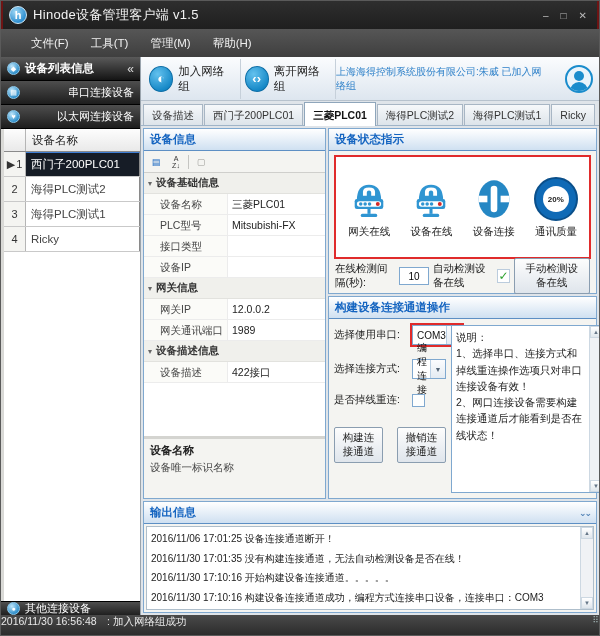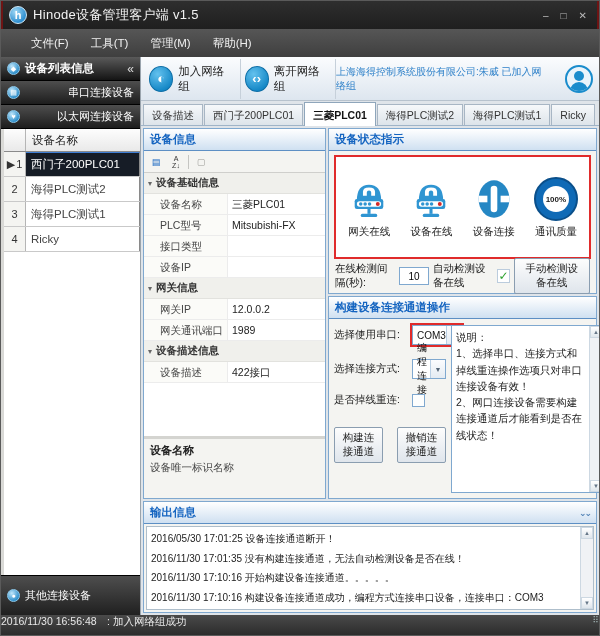--- a/index.html
+++ b/index.html
@@ -27,21 +27,21 @@
   .side-group { height:24px; background:linear-gradient(#4e4e4e,#1d1d1d); color:#fff; font-size:11px; display:flex; align-items:center; padding:0 6px; gap:5px; border-bottom:1px solid #000;justify-content:space-between; }
   .mini-orb { width:13px; height:13px; border-radius:50%; background:radial-gradient(circle at 35% 30%,#bfe6fa,#2a8cc9 75%); border:1px solid #8cc8ea; flex:0 0 auto; display:flex; align-items:center; justify-content:center; color:#fff; font-size:7px; }
   .dev-table { flex:1; background:#fff; border-left:3px solid #d9d9d6; overflow:hidden; display:flex; flex-direction:column; }
   .dev-head { display:flex; height:23px; border-bottom:1px solid #8a8a8a; background:linear-gradient(#fdfdfd,#e9e9e9); }
   .dev-head .numcell { width:22px; border-right:1px solid #b5b5b5; }
   .dev-head .namecell { flex:1; font-size:11.5px; display:flex; align-items:center; padding-left:6px; color:#222; }
   .dev-row { display:flex; height:25px; border-bottom:1px solid #c9c9c9; background:#fff; }
   .dev-row .numcell { width:22px; border-right:1px solid #b5b5b5; font-size:11px; color:#333; display:flex; align-items:center; justify-content:center; background:#f4f4f1; gap:1px; }
   .dev-row .namecell { flex:1; font-size:11.5px; display:flex; align-items:center; padding-left:5px; color:#444; border-right:1px solid #8a8a8a; }
   .dev-row.selected .namecell { background:#161c26; color:#fff; border-top:1px solid #3f7fd6; }
-  .side-footer { height:40px; background:linear-gradient(#4e4e4e,#202020); color:#fff; font-size:11px; display:flex; align-items:center; gap:5px; padding:0 6px; border-top:1px solid #000; margin-top:auto; }
+  .side-footer { height:14px; background:linear-gradient(#4e4e4e,#202020); color:#fff; font-size:11px; display:flex; align-items:center; gap:5px; padding:0 6px; border-top:1px solid #000; margin-top:auto; }
 
   
   .main { flex:1; display:flex; flex-direction:column; min-width:0; background:#dfe4e9; }
 
   
   .toolbar { height:44px; background:linear-gradient(#fbfcfe,#dde6ef); display:flex; align-items:center; padding:0 4px; border-bottom:1px solid #b7c2cd; flex:0 0 auto; }
   .tool-btn { display:flex; align-items:center; gap:5px; padding:4px 8px 4px 4px; border-right:1px solid #c6d0da; height:40px; }
   .tool-orb { width:26px; height:26px; border-radius:50%; background:radial-gradient(circle at 35% 30%,#63c1ee,#1487c6 75%); border:1px solid #0d6ea6; color:#fff; display:flex; align-items:center; justify-content:center; font-size:13px; font-weight:bold; }
   .tool-label { font-size:11.5px; color:#222; }
   .user-area { margin-left:auto; display:flex; align-items:center; gap:22px; padding-right:2px;justify-content:center; }
@@ -318,21 +318,21 @@
                 <svg width="44" height="44" viewBox="0 0 40 40">
                   <ellipse cx="20" cy="20" rx="14" ry="17" fill="#2587c4"></ellipse>
                   <rect x="17" y="8" width="6" height="24" rx="3" fill="#fff"></rect>
                   <path d="M6 17 h8 v6 h-8 z" fill="#fff"></path>
                   <path d="M26 17 h8 v6 h-8 z" fill="#fff"></path>
                 </svg>
                 <span class="lbl">设备连接</span>
               </div>
               <div class="indicator">
                 <div class="donut">
-                  <div class="donut-hole">100%</div>
+                  <div class="donut-hole">20%</div>
                 </div>
                 <span class="lbl">通讯质量</span>
               </div>
             </div>
             <div class="interval-row">
               <span>在线检测间隔(秒):</span>
               <input class="interval-input" value="10" style="">
               <span>自动检测设备在线</span>
               <span class="check-glyph">✓</span>
               <button class="btn">手动检测设备在线</button>
@@ -383,21 +383,21 @@
         </div>
       </div>
 
       <div class="panel outputpanel">
         <div class="panel-header">
           <span>输出信息</span>
           <span class="hdr-chev">⌄⌄</span>
         </div>
         <div class="log-area">
           <div class="log-lines">
-            <div>2016/05/30 17:01:25 设备连接通道断开！</div>
+            <div>2016/11/06 17:01:25 设备连接通道断开！</div>
             <div>2016/11/30 17:01:35 没有构建连接通道，无法自动检测设备是否在线！</div>
             <div>2016/11/30 17:10:16 开始构建设备连接通道。。。。。</div>
             <div>2016/11/30 17:10:16 构建设备连接通道成功，编程方式连接串口设备，连接串口：COM3</div>
           </div>
           <div class="vscroll">
             <span class="sb">▲</span>
             <span class="sb">▼</span>
           </div>
         </div>
       </div>

